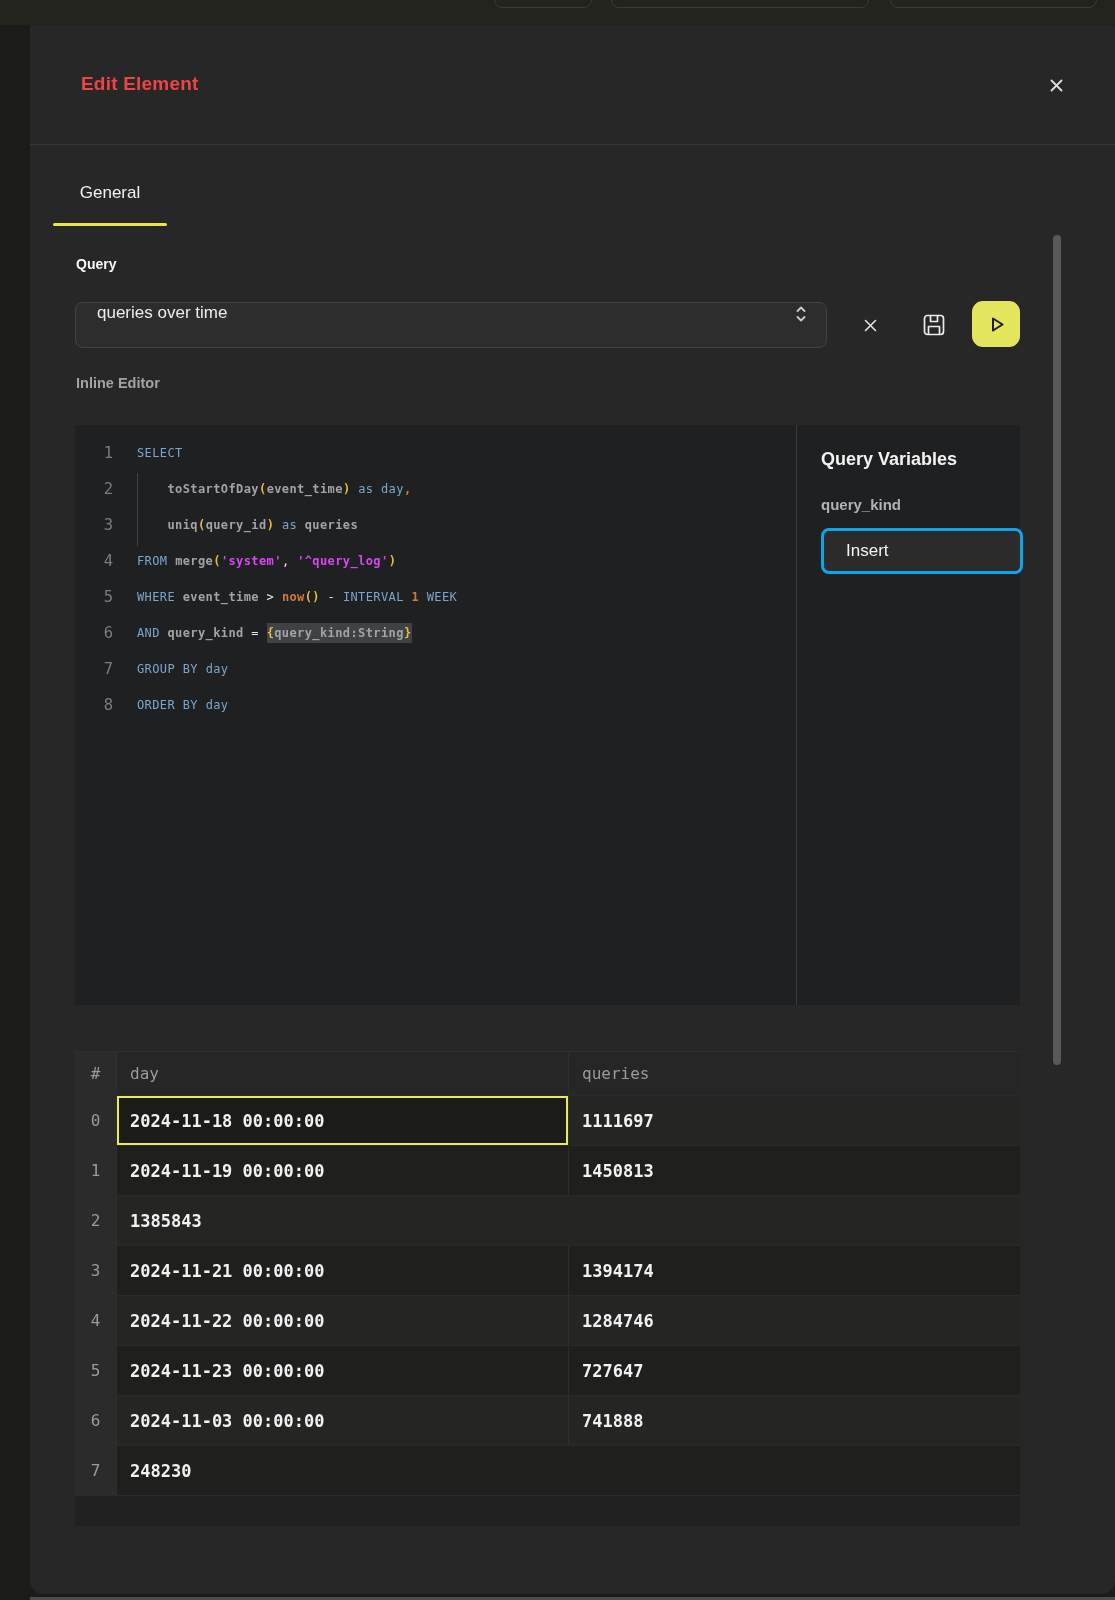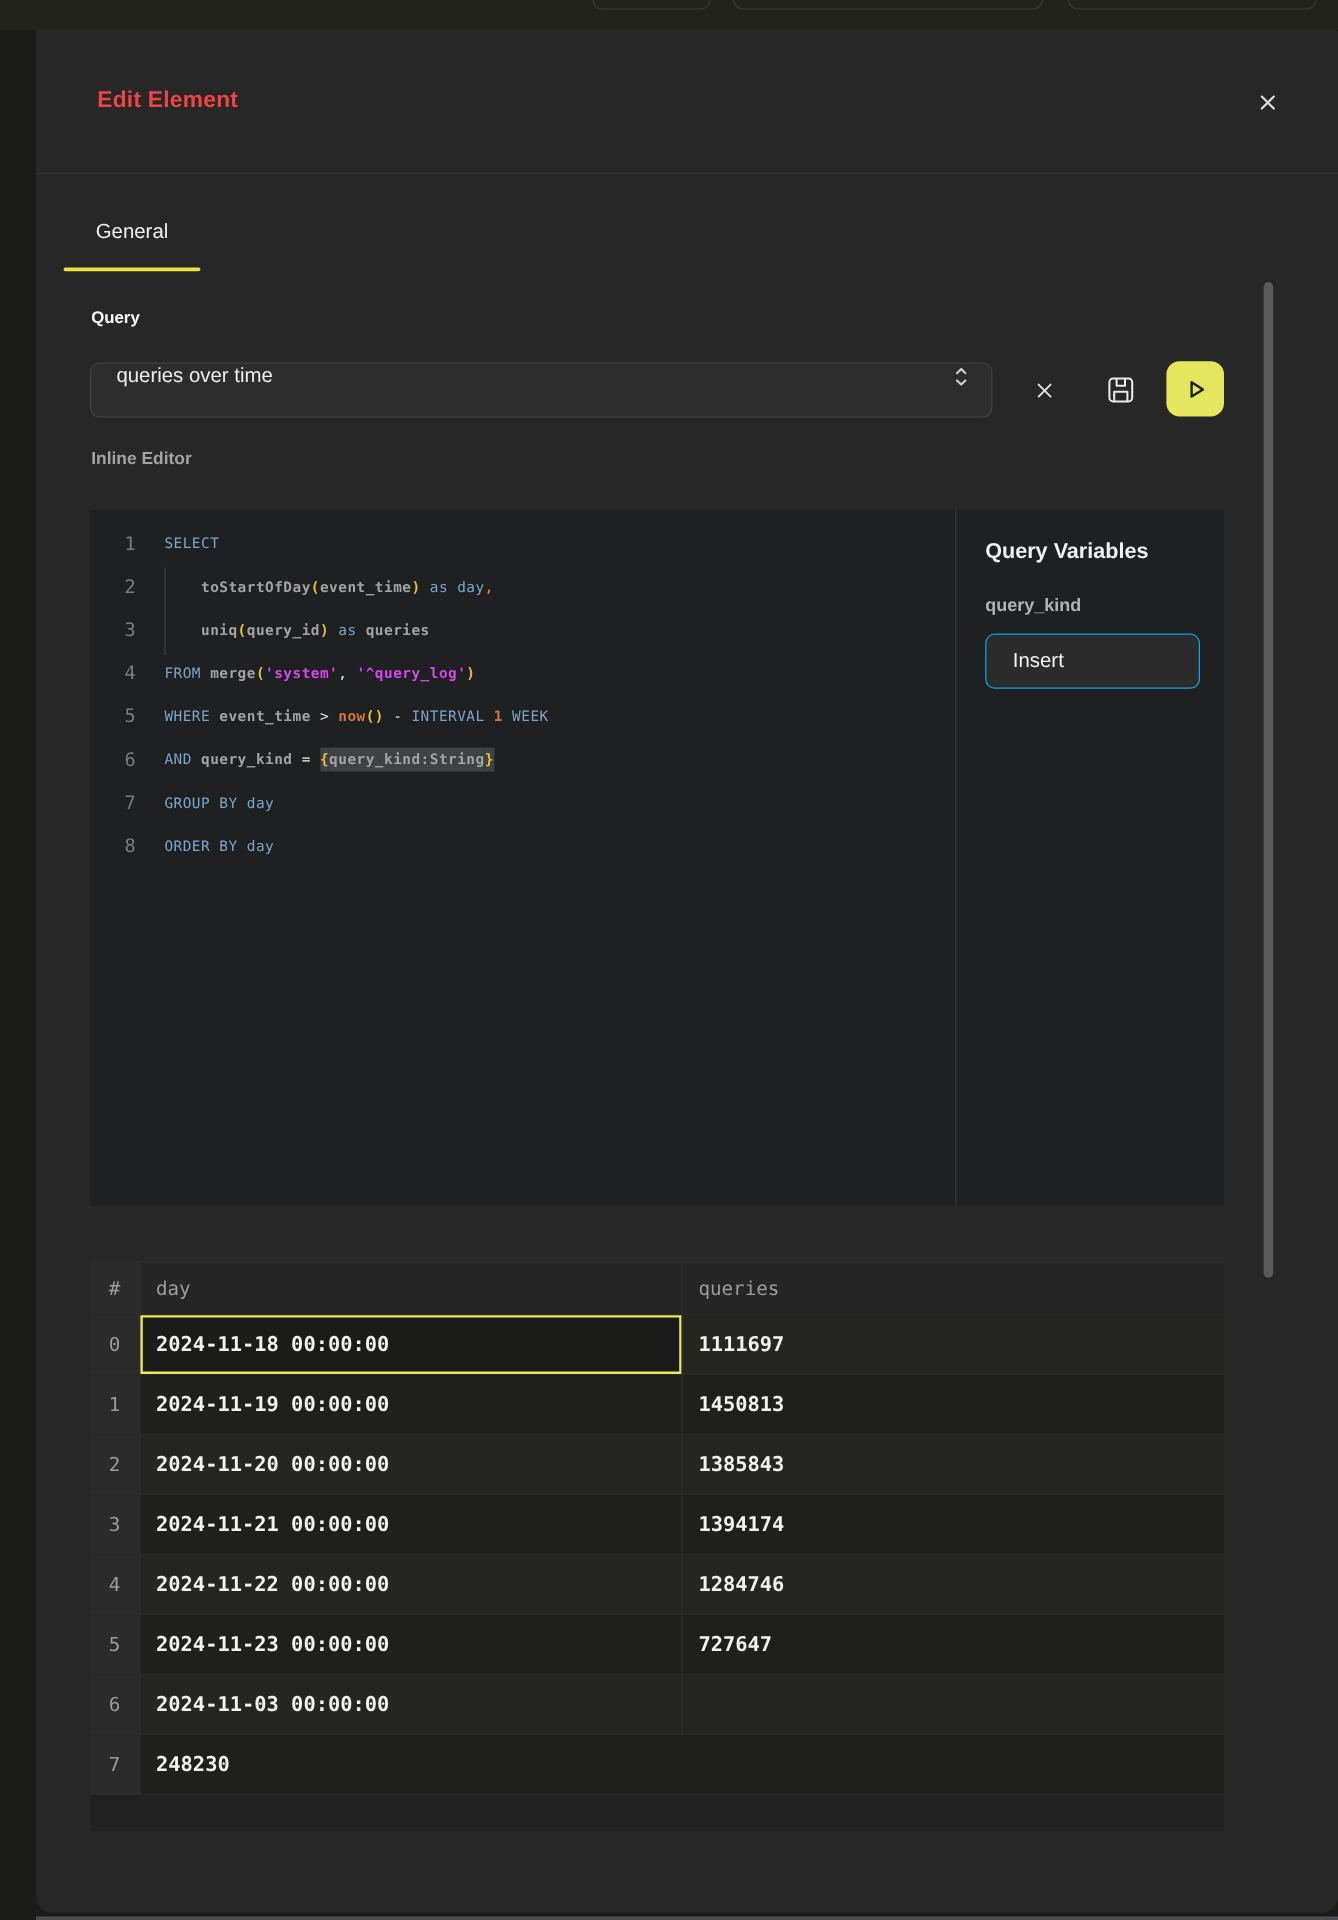--- a/index.html
+++ b/index.html
@@ -54,21 +54,21 @@
   .tok.br  { color:#e5be3d; font-weight:700; }
   .tok.str { color:#d946ef; font-weight:700;text-align:center; }
   .tok.or  { color:#d2793c; font-weight:600; }
   .tok.pln { color:#e8e8e8; font-weight:500; }
   .tok.hl  { background:#3e4245; display:inline-block; padding:3px 0; }
 
   .vars-panel { position:absolute; left:721px; top:0; width:224px; height:100%;
                 border-left:1px solid #3a3a3a; padding:24px 0 0 24px; }
   .vars-title { font-size:18px; font-weight:600; color:#f2f2f2; }
   .var-name { margin-top:26px; font-size:15px; font-weight:600; color:#b2b2b2; }
-  .insert-btn { margin-top:15px; width:179px; height:46px; background:#2b2b2c; border:1px solid #0ea5e9;
+  .insert-btn { margin-top:15px; width:202px; height:46px; background:#2b2b2c; border:3px solid #0ea5e9;
                 border-radius:8px; display:flex; align-items:center; padding-left:22px; cursor:pointer; }
   .insert-label { font-size:17px; color:#f2f2f2; }
 
   
   .results-table { position:absolute; left:45px; top:1026px; width:945px;
                    font-family:"DejaVu Sans Mono", monospace; border-top:1px solid #2e2e2e; }
   .t-row { display:flex; border-bottom:1px solid #2a2a29; }
   .t-row.header { height:44px; background:#262626; }
   .t-row.data { height:50px; }
   .t-row.even { background:#252524; }
@@ -215,23 +215,20 @@
             <div class="c-idx">1</div>
             <div class="c-day">
               <span class="cell-text">2024-11-19 00:00:00</span>
             </div>
             <div class="c-q">
               <span class="cell-text">1450813</span>
             </div>
           </div>
           <div class="t-row data even">
             <div class="c-idx">2</div>
-            <div class="c-day">
-              <span class="cell-text">2024-11-20 00:00:00</span>
-            </div>
             <div class="c-q">
               <span class="cell-text">1385843</span>
             </div>
           </div>
           <div class="t-row data odd">
             <div class="c-idx">3</div>
             <div class="c-day">
               <span class="cell-text">2024-11-21 00:00:00</span>
             </div>
             <div class="c-q">
@@ -253,20 +250,23 @@
               <span class="cell-text">2024-11-23 00:00:00</span>
             </div>
             <div class="c-q">
               <span class="cell-text">727647</span>
             </div>
           </div>
           <div class="t-row data even">
             <div class="c-idx">6</div>
             <div class="c-day">
               <span class="cell-text">2024-11-03 00:00:00</span>
+            </div>
+            <div class="c-q">
+              <span class="cell-text">741888</span>
             </div>
           </div>
           <div class="t-row data odd">
             <div class="c-idx">7</div>
             <div class="c-q">
               <span class="cell-text">248230</span>
             </div>
           </div>
         </div>
       <div class="t-footer"></div>

